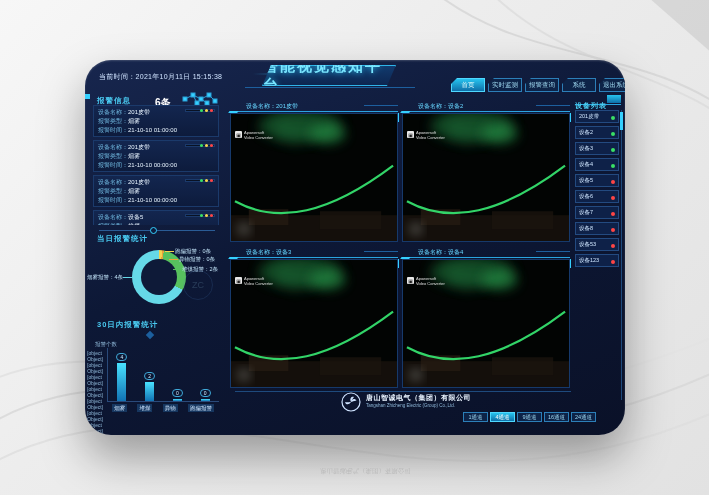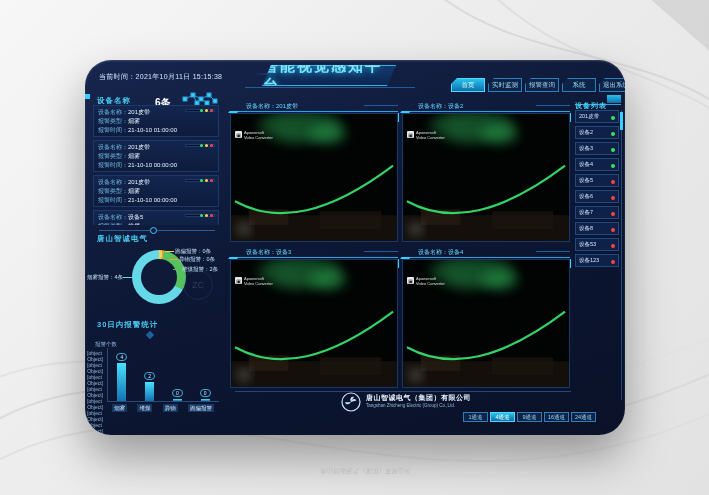--- a/index.html
+++ b/index.html
@@ -155,21 +155,21 @@
           <div class="nav-btn" data-active="false">实时监测</div>
 
           <div class="nav-btn" data-active="false">报警查询</div>
 
           <div class="nav-btn" data-active="false">系统</div>
 
           <div class="nav-btn" data-active="false">退出系统</div>
         </div>
 
       <div class="corner-sq"></div>
-      <span class="sec-title t-alarm">设备名称</span>
+      <span class="sec-title t-alarm">报警信息</span>
       <span class="alarm-count">6条</span>
       <div class="net-icon">
         <svg width="38" height="14" viewBox="0 0 38 14">
           <g stroke="#2aa0d8" stroke-width="1" fill="#35d0ff">
             <line x1="4" y1="7" x2="12" y2="3"></line>
               <line x1="12" y1="3" x2="20" y2="7"></line>
             <line x1="20" y1="7" x2="28" y2="3"></line>
               <line x1="28" y1="3" x2="34" y2="9"></line>
             <line x1="12" y1="3" x2="16" y2="11"></line>
               <line x1="20" y1="7" x2="26" y2="11"></line>
@@ -262,21 +262,21 @@
               <i class="dot-r"></i>
             </div>
           </div>
 
         </div>
       <div class="list-slider">
         <div class="slider-track"></div>
         <div class="slider-knob"></div>
       </div>
 
-      <span class="sec-title t-today">唐山智诚电气</span>
+      <span class="sec-title t-today">当日报警统计</span>
       <div class="donut" style="background: conic-gradient(rgb(246, 212, 76) 0%, rgb(246, 212, 76) 2%, rgb(233, 162, 59) 2%, rgb(233, 162, 59) 3%, rgb(87, 193, 94) 3%, rgb(87, 193, 94) 33%, rgb(102, 217, 232) 33%, rgb(102, 217, 232) 100%);"></div>
       <div class="leg" style="left:90px;top:188px">跑偏报警：0条</div>
       <div class="leg" style="left:94px;top:196px">异物报警：0条</div>
       <div class="leg" style="left:97px;top:206px">堆煤报警：2条</div>
       <div class="leg" style="left:2px;top:214px">烟雾报警：4条</div>
       <div class="leg-line" style="left: 80px; top: 191px; width: 9px; background: rgb(246, 212, 76);"></div>
       <div class="leg-line" style="left: 84px; top: 199px; width: 9px; background: rgb(233, 162, 59);"></div>
       <div class="leg-line" style="left: 88px; top: 209px; width: 8px; background: rgb(87, 193, 94);"></div>
       <div class="leg-line" style="left: 38px; top: 217px; width: 9px; background: rgb(102, 217, 232);"></div>
       <div class="emblem">ZC</div>

